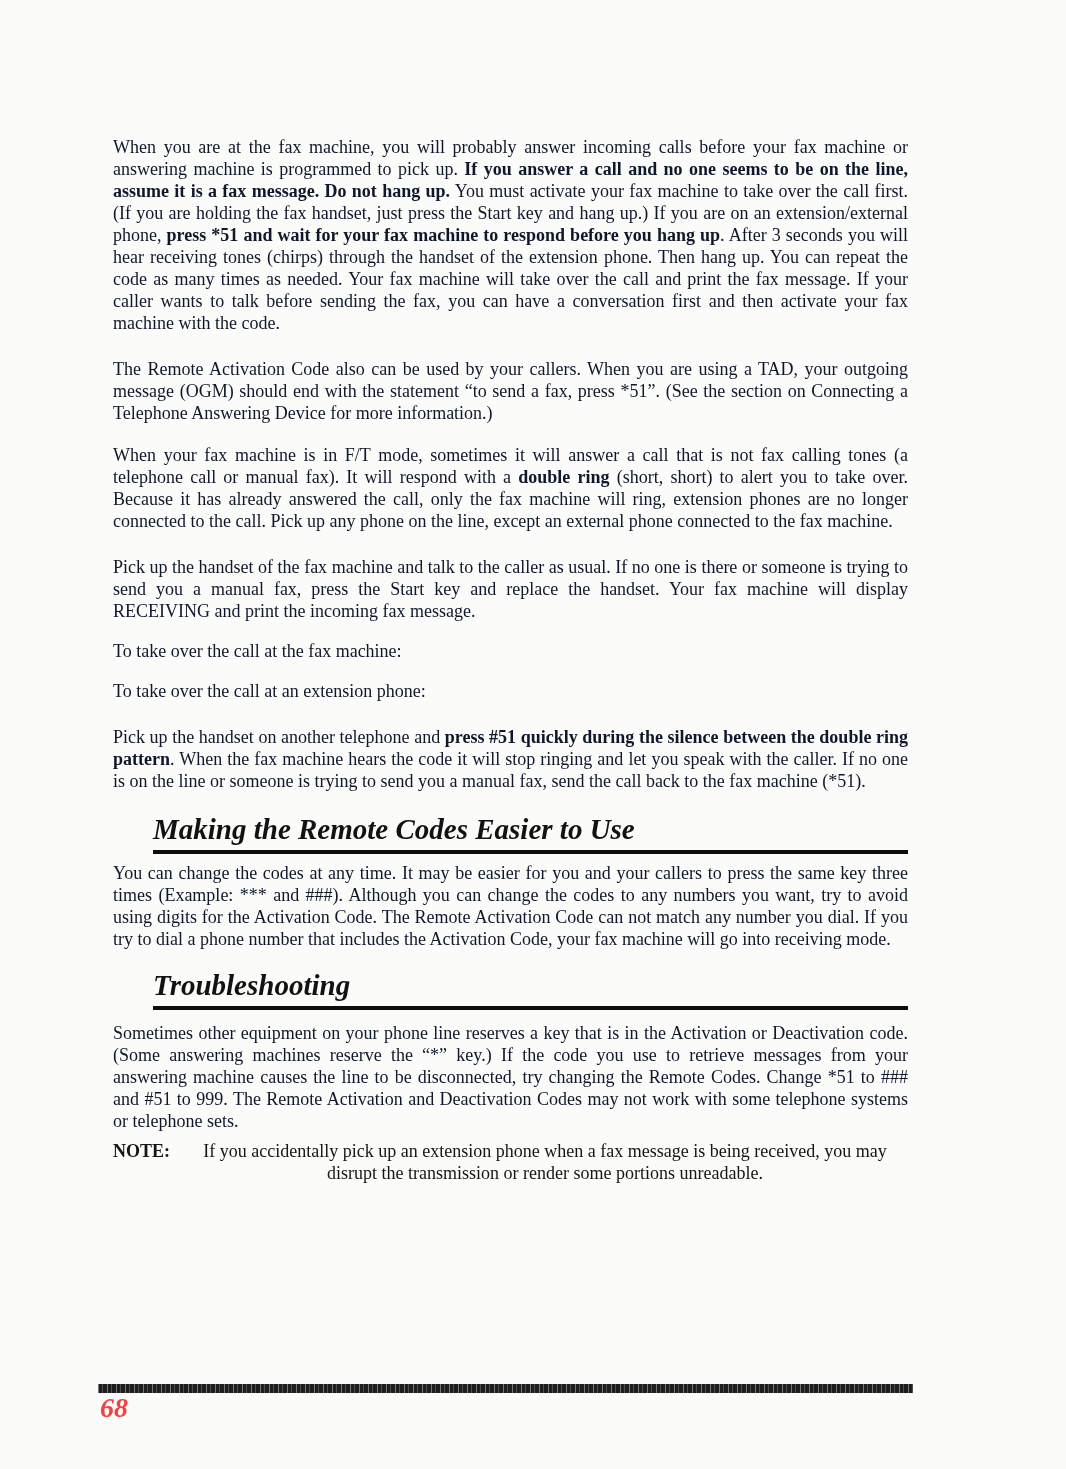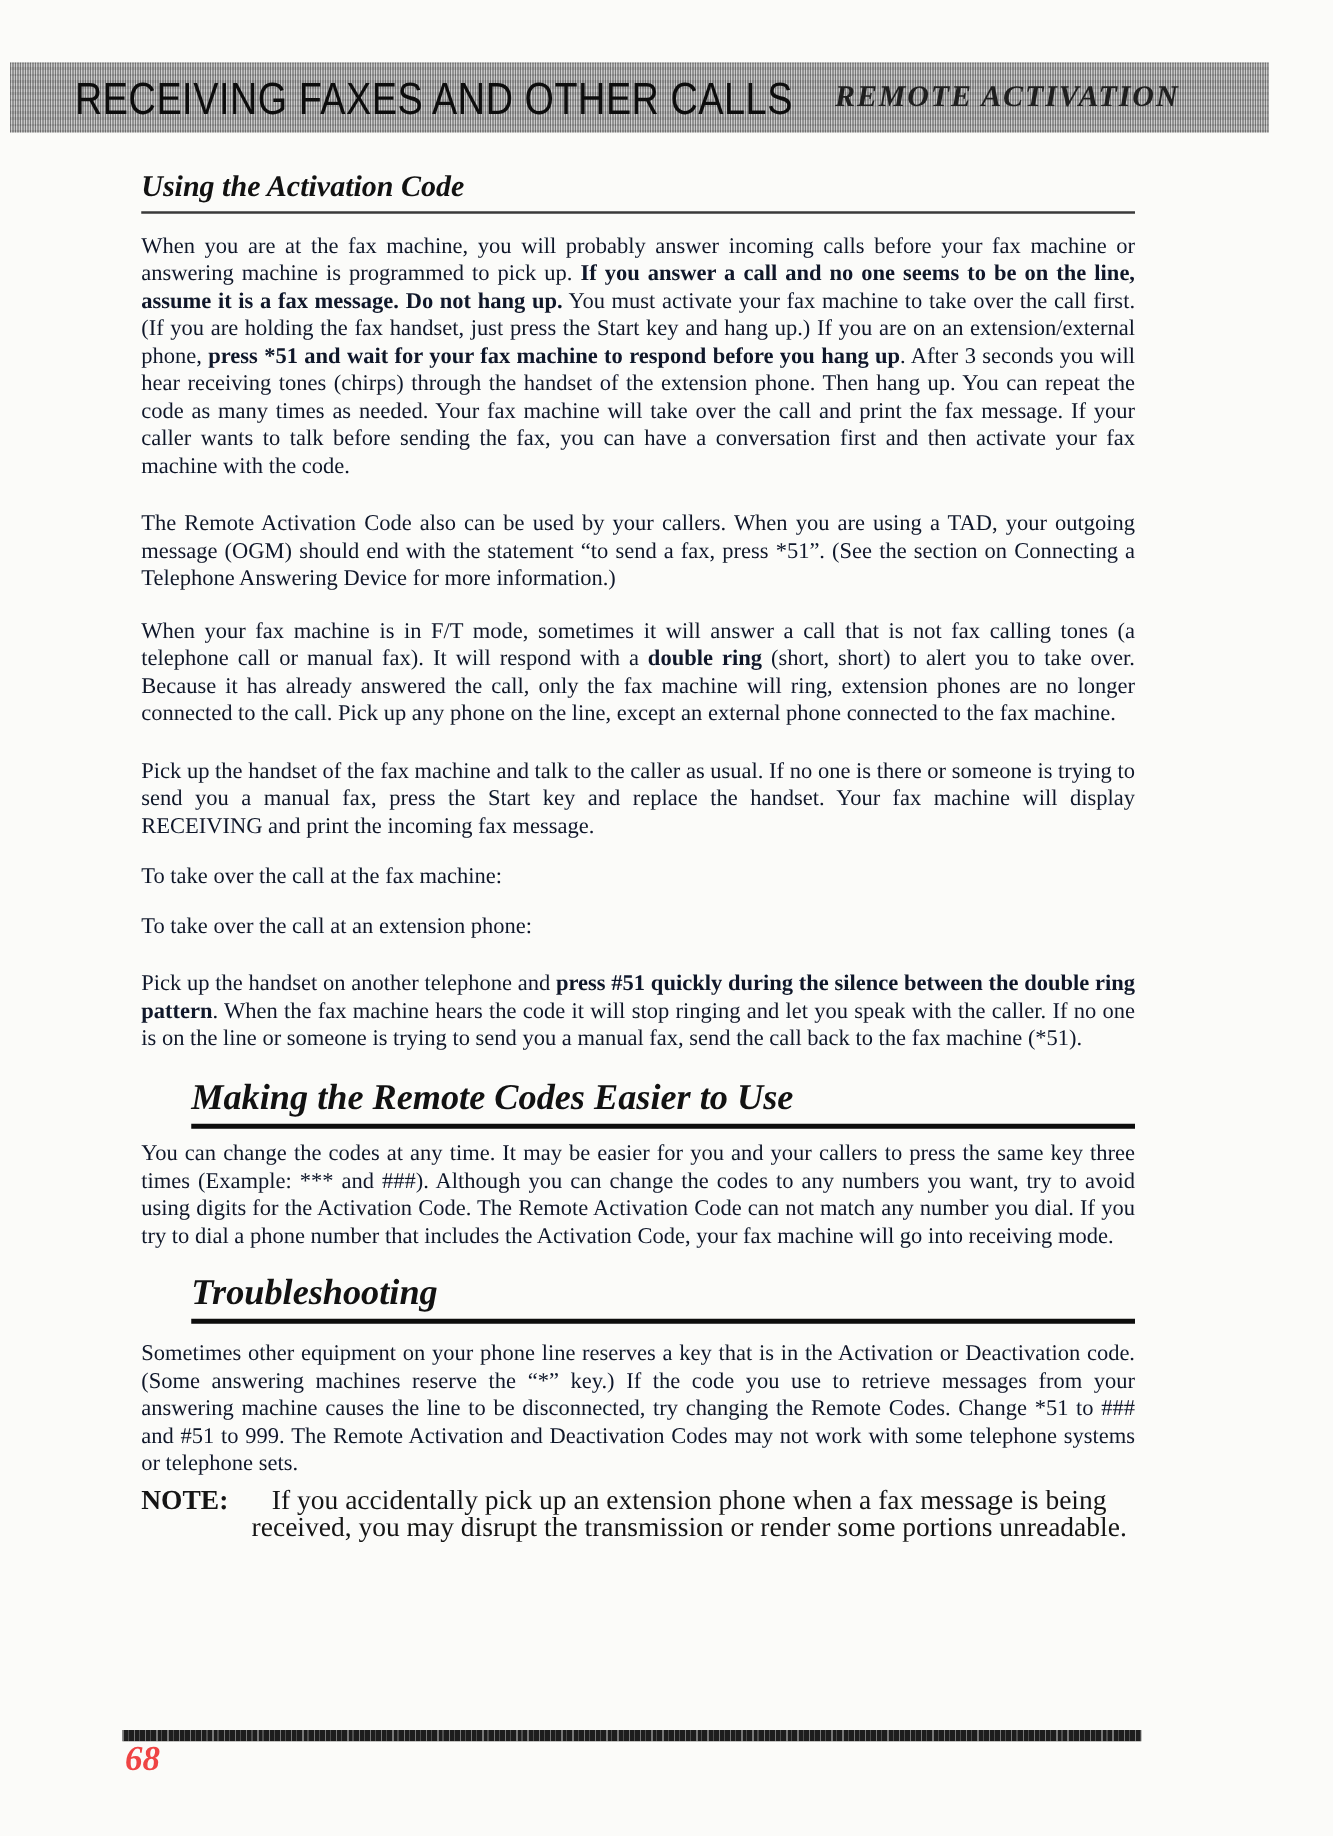--- a/index.html
+++ b/index.html
@@ -86,21 +86,21 @@
     line-height: 22px;
     text-align: justify;
     margin: 0 0 24px 0;
     color: #0f172a;
   }
   p.tight { margin-bottom: 18px; }
   .b { font-weight: bold; }
   
   .note-row {
     display: flex;
-    font-size: 22px;
+    font-size: 18px;
     line-height: 22px;
     margin-top: -6px;
   }
   .note-label { font-weight: bold; flex: 0 0 auto; white-space: pre; }
   .note-text { margin-left: 12px; width: 740px; text-align: center; }
   
   .footer-bar {
     position: absolute;
     left: 98px; top: 1384px;
     width: 815px; height: 9px;
@@ -119,28 +119,23 @@
     font-weight: bold;
     font-style: italic;
     color: #ef4444;
   }
 </style>
 </head>
 <body>
 
 <div class="page">
 
-  <div class="header-band">
-    <span class="header-title">RECEIVING FAXES AND OTHER CALLS</span>
-    <span class="header-subtitle">REMOTE ACTIVATION</span>
-  </div>
 
   <div class="content">
 
-    <h2 class="sec-head-sm mb14">Using the Activation Code</h2>
     <p class="body"><span>When you are at the fax machine, you will probably answer incoming calls before your fax machine or answering machine is programmed to pick up. </span><span class="b">If you answer a call and no one seems to be on the line, assume it is a fax message. Do not hang up.</span><span> You must activate your fax machine to take over the call first. (If you are holding the fax handset, just press the Start key and hang up.) If you are on an extension/external phone, </span><span class="b">press *51 and wait for your fax machine to respond before you hang up</span><span>. After 3 seconds you will hear receiving tones (chirps) through the handset of the extension phone. Then hang up. You can repeat the code as many times as needed. Your fax machine will take over the call and print the fax message. If your caller wants to talk before sending the fax, you can have a conversation first and then activate your fax machine with the code.</span></p>
     <p class="body mb-p2" style="margin-bottom:20px;">The Remote Activation Code also can be used by your callers. When you are using a TAD, your outgoing message (OGM) should end with the statement “to send a fax, press *51”. (See the section on Connecting a Telephone Answering Device for more information.)</p>
 
     <p class="body"><span>When your fax machine is in F/T mode, sometimes it will answer a call that is not fax calling tones (a telephone call or manual fax). It will respond with a </span><span class="b">double ring</span><span> (short, short) to alert you to take over. Because it has already answered the call, only the fax machine will ring, extension phones are no longer connected to the call. Pick up any phone on the line, except an external phone connected to the fax machine.</span></p>
     <p class="body tight">Pick up the handset of the fax machine and talk to the caller as usual. If no one is there or someone is trying to send you a manual fax, press the Start key and replace the handset. Your fax machine will display RECEIVING and print the incoming fax message.</p>
     <p class="body tight">To take over the call at the fax machine:</p>
     <p class="body">To take over the call at an extension phone:</p>
     <p class="body" style="margin-bottom:22px;"><span>Pick up the handset on another telephone and </span><span class="b">press #51 quickly during the silence between the double ring pattern</span><span>. When the fax machine hears the code it will stop ringing and let you speak with the caller. If no one is on the line or someone is trying to send you a manual fax, send the call back to the fax machine (*51).</span></p>
 
     <h2 class="sec-head-lg mb8">Making the Remote Codes Easier to Use</h2>

